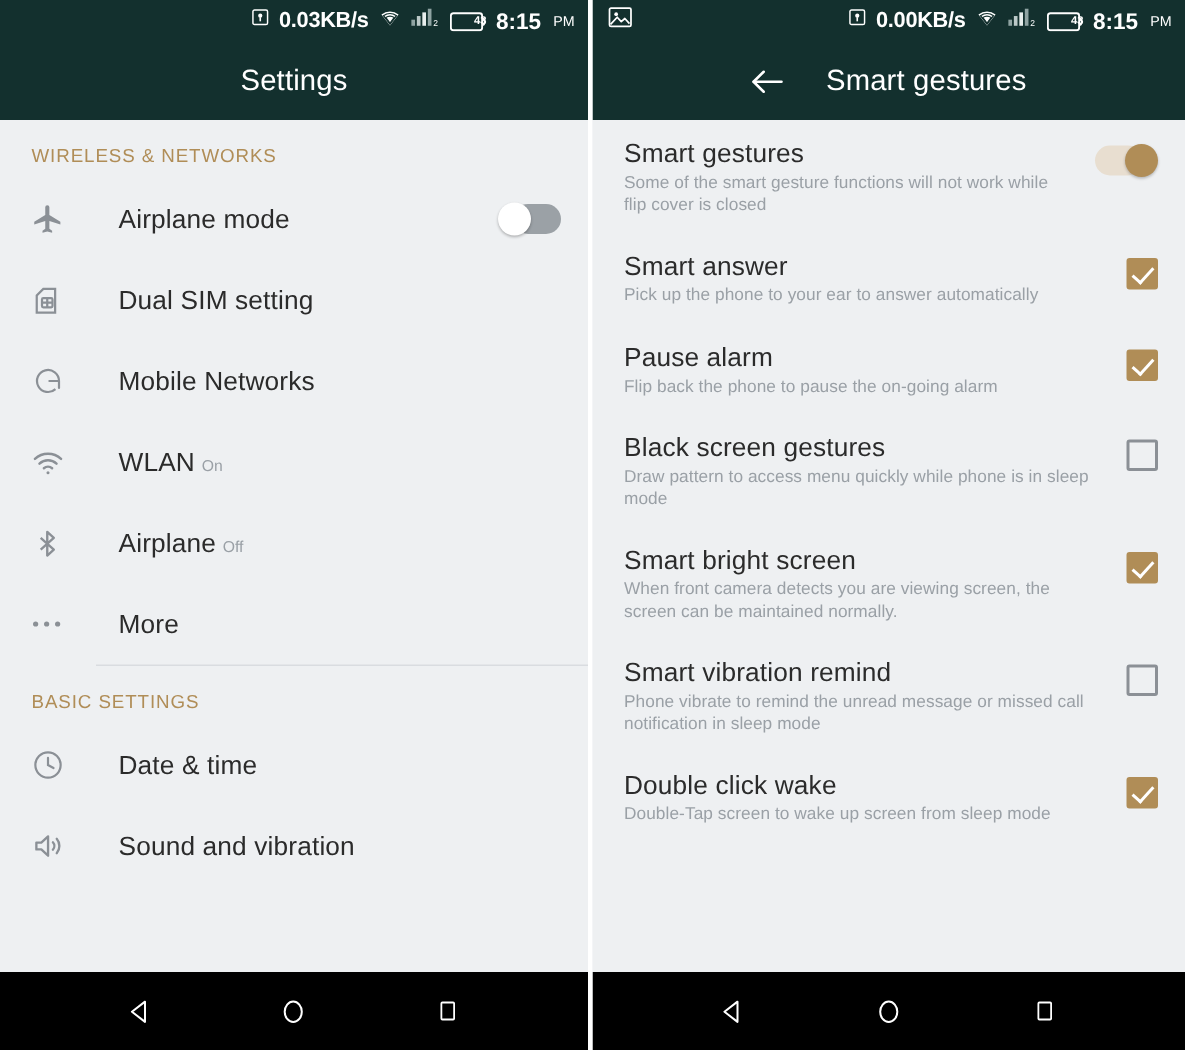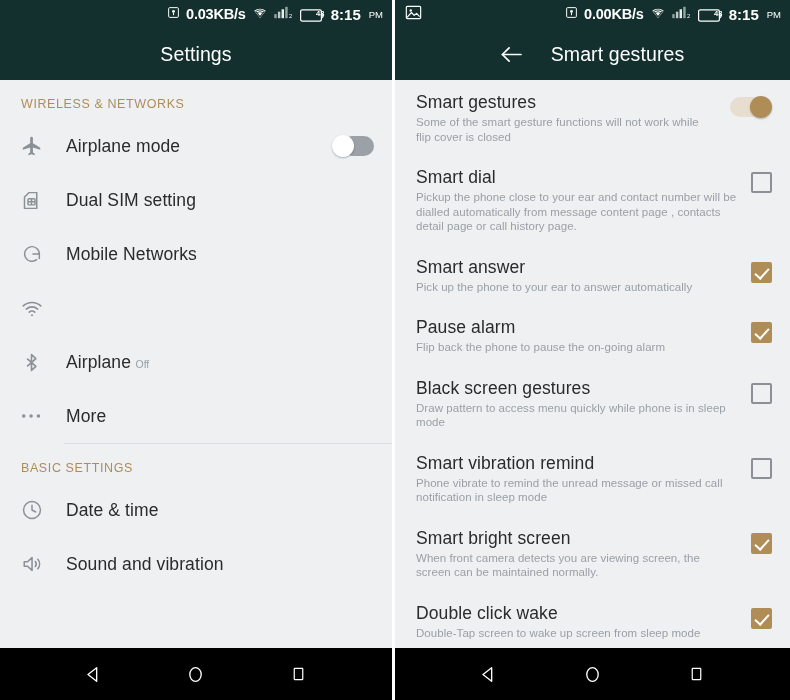--- a/index.html
+++ b/index.html
@@ -110,21 +110,21 @@
     position: relative;
   }
   .row .ico {
     width: 32px;
     min-width: 32px;
     display: flex;
     align-items: center;
     justify-content: flex-start;
     color: #8b9096;
   }
-  .row .labels { flex: 1 1 auto; margin-left: 13px; }
+  .row .labels { flex: 1 1 auto; margin-left: 26px; }
   .row .lbl {
     font-size: 17.5px;
     color: #2b2b2b;
     letter-spacing: 0.1px;
     line-height: 21px;
   }
   .row .sub {
     font-size: 10.5px;
     color: #9aa0a6;
     margin-top: 1px;
@@ -327,20 +327,24 @@
 
       <div class="row">
         <span class="ico">
           <svg width="22" height="19" viewBox="0 0 24 20" fill="none" stroke="#8b9096" stroke-width="1.8" stroke-linecap="round">
             <path d="M2.5 7.2a14 14 0 0 1 19 0"></path>
             <path d="M5.8 10.6a9.2 9.2 0 0 1 12.4 0"></path>
             <path d="M9 14a4.6 4.6 0 0 1 6 0"></path>
             <circle cx="12" cy="17.3" r="1.1" fill="#8b9096" stroke="none"></circle>
           </svg>
         </span>
+        <span class="labels">
+          <span class="lbl">WLAN</span>
+          <span class="sub">On</span>
+        </span>
       </div>
 
       <div class="row">
         <span class="ico">
           <svg width="21" height="23" viewBox="0 0 24 24" fill="none" stroke="#8b9096" stroke-width="1.8" stroke-linejoin="round">
               <path d="M7 7.5L17 16.5 12 21V3l5 4.5L7 16.5"></path>
             </svg>
         </span>
         <span class="labels">
           <span class="lbl">Airplane</span>
@@ -478,29 +482,20 @@
           <span class="pdesc" style="display:block">Some of the smart gesture functions will not work while flip cover is closed</span>
         </span>
         <span class="pctl">
           <span class="toggle on">
             <span class="track"></span>
             <span class="thumb"></span>
           </span>
         </span>
       </div>
 
-      <div class="prow">
-        <span class="ptexts">
-          <span class="ptitle" style="display:block">Smart dial</span>
-          <span class="pdesc" style="display:block">Pickup the phone close to your ear and contact number will be dialled automatically from message content page , contacts detail page or call history page.</span>
-        </span>
-        <span class="pctl">
-          <span class="checkbox"></span>
-        </span>
-      </div>
 
       <div class="prow">
         <span class="ptexts">
           <span class="ptitle" style="display:block">Smart answer</span>
           <span class="pdesc" style="display:block">Pick up the phone to your ear to answer automatically</span>
         </span>
         <span class="pctl">
           <span class="checkbox checked"></span>
         </span>
       </div>
@@ -520,35 +515,35 @@
           <span class="ptitle" style="display:block">Black screen gestures</span>
           <span class="pdesc" style="display:block">Draw pattern to access menu quickly while phone is in sleep mode</span>
         </span>
         <span class="pctl">
           <span class="checkbox"></span>
         </span>
       </div>
 
       <div class="prow">
         <span class="ptexts">
+          <span class="ptitle" style="display:block">Smart bright screen</span>
+          <span class="pdesc" style="display:block">When front camera detects you are viewing screen, the screen can be maintained normally.</span>
+        </span>
+        <span class="pctl">
+          <span class="checkbox checked"></span>
+        </span>
+      </div>
+
+      <div class="prow">
+        <span class="ptexts">
           <span class="ptitle" style="display:block">Smart vibration remind</span>
           <span class="pdesc" style="display:block">Phone vibrate to remind the unread message or missed call notification in sleep mode</span>
         </span>
         <span class="pctl">
           <span class="checkbox"></span>
-        </span>
-      </div>
-
-      <div class="prow">
-        <span class="ptexts">
-          <span class="ptitle" style="display:block">Smart bright screen</span>
-          <span class="pdesc" style="display:block">When front camera detects you are viewing screen, the screen can be maintained normally.</span>
-        </span>
-        <span class="pctl">
-          <span class="checkbox checked"></span>
         </span>
       </div>
 
       <div class="prow">
         <span class="ptexts">
           <span class="ptitle" style="display:block">Double click wake</span>
           <span class="pdesc" style="display:block">Double-Tap screen to wake up screen from sleep mode</span>
         </span>
         <span class="pctl">
           <span class="checkbox checked"></span>

